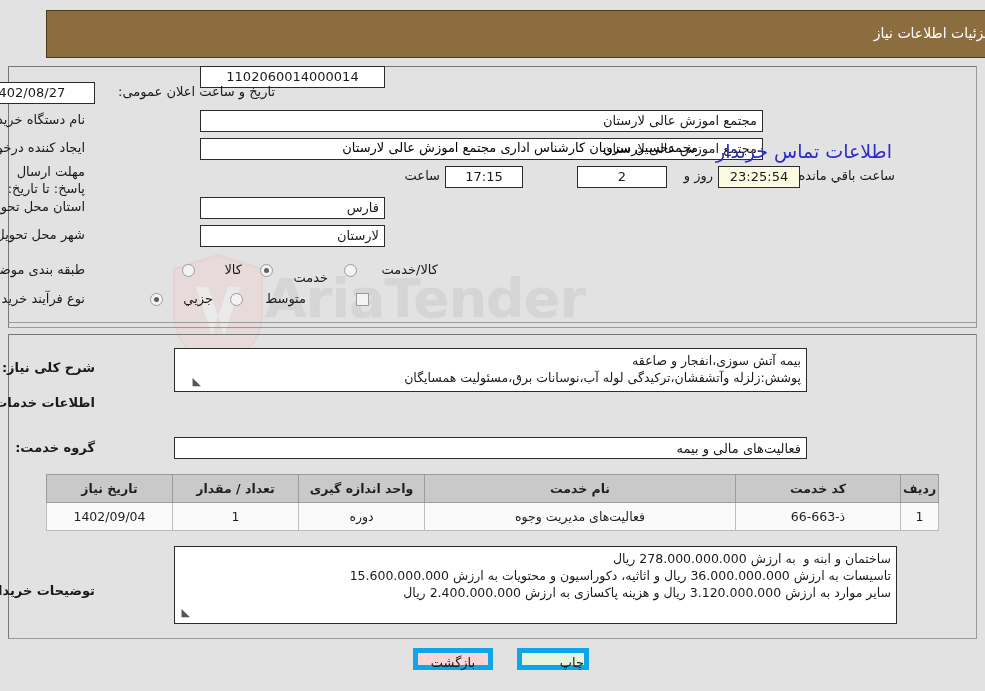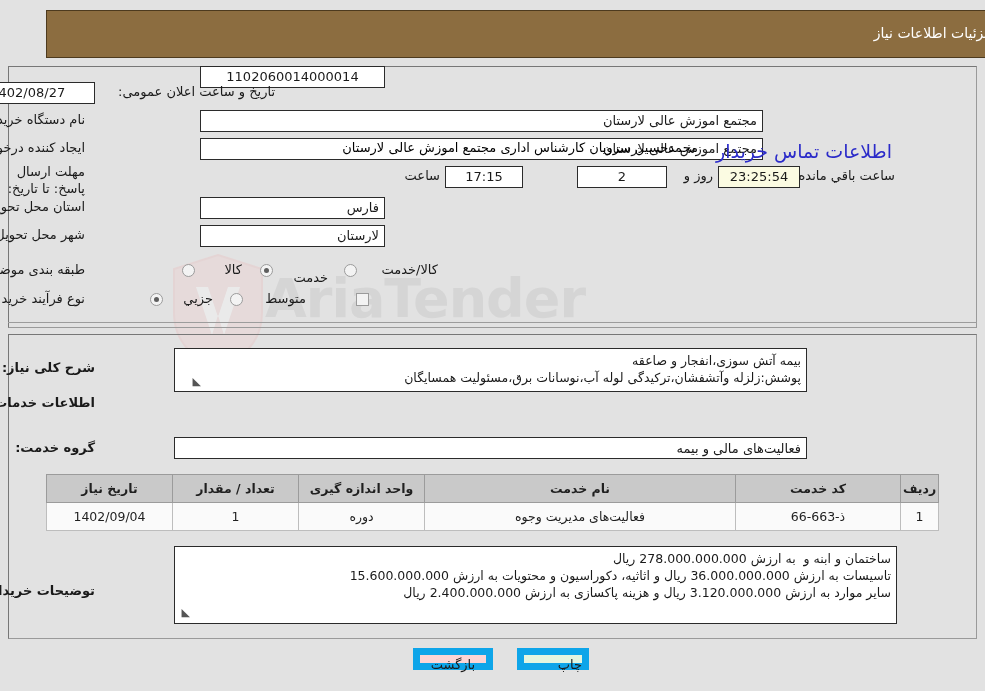--- a/index.html
+++ b/index.html
@@ -141,21 +141,21 @@
     border: 1px solid #bdbdbd;
     height: 28px;
     text-align: center;
     color: #1f1f1f;
   }
 
   
   .btn {
     position: absolute; z-index: 3;
     height: 22px; line-height: 20px;
-    border: 7px solid #0ea5e9;
+    border: 5px solid #0ea5e9;
     font-size: 13px;
     text-align: center;
     cursor: pointer;
     font-family: "DejaVu Sans", "Liberation Sans", sans-serif;
     color: #1a1a1a;
     padding: 0;
   }
   .btn-print  { background: #e3f5e0; padding-left: 47px; }
   .btn-back   { background: #fbd5d5; }
 

